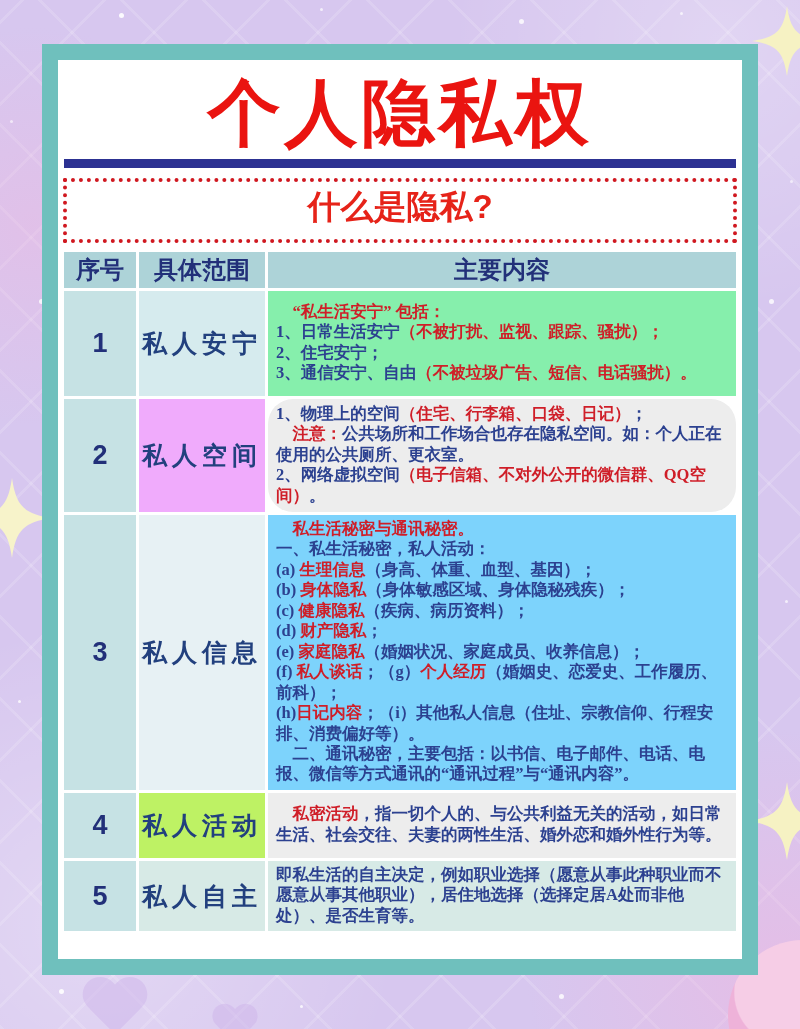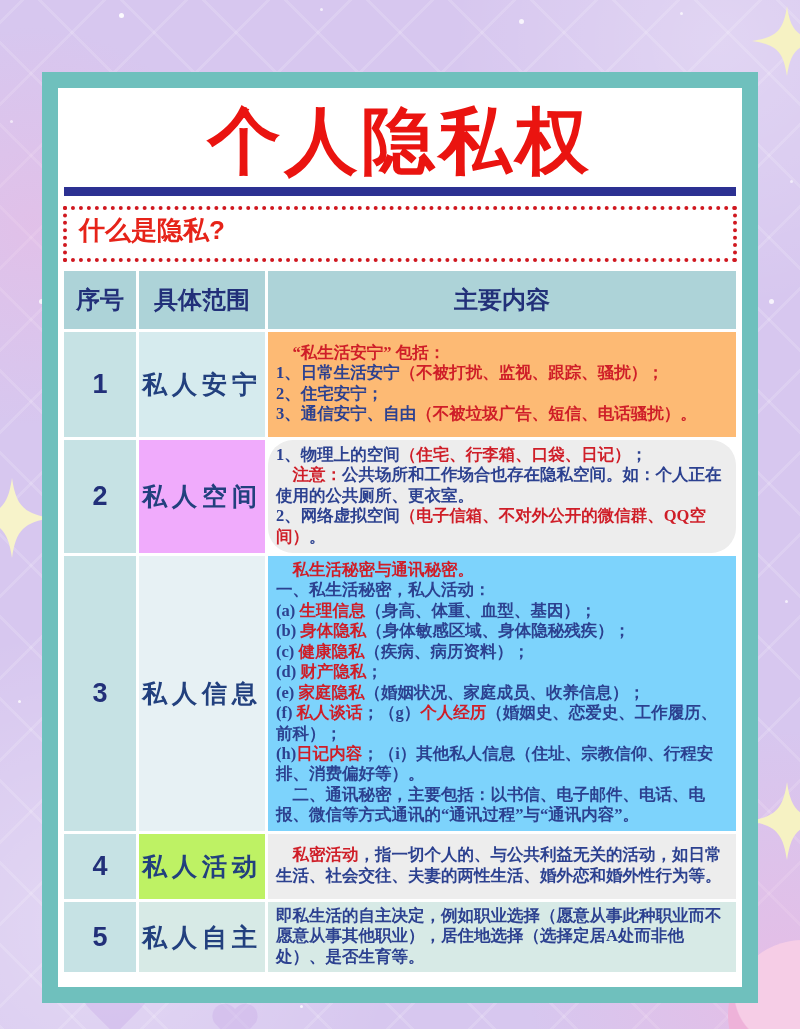--- a/index.html
+++ b/index.html
@@ -28,32 +28,32 @@
   .deco{position:absolute;pointer-events:none;}
   .star svg{display:block;}
   .heart-ball{width:150px;height:150px;border-radius:50%;
     background:radial-gradient(circle at 40% 35%, #f6cde6 0 40%, #eeb2d9 41% 72%, #f3c4e0 73%);}
   .soft-heart{width:70px;height:63px;opacity:.45;}
   .soft-heart:before,.soft-heart:after{content:"";position:absolute;left:35px;top:0;width:35px;height:56px;
     background:#cdb2ea;border-radius:35px 35px 0 0;transform:rotate(-45deg);transform-origin:0 100%;}
   .soft-heart:after{left:0;transform:rotate(45deg);transform-origin:100% 100%;}
 
   .card{position:absolute;left:42px;top:44px;width:716px;height:931px;box-sizing:border-box;
-    background:#ffffff;border:16px solid #6fc0bd;padding:8px 3px 0;overflow:hidden;margin-top:28px;}
+    background:#ffffff;border:16px solid #6fc0bd;padding:8px 3px 0;overflow:hidden;}
   .title{color:#ea1410;font-weight:900;font-size:73px;line-height:1.22;text-align:center;
     letter-spacing:4px;font-family:"Liberation Sans",sans-serif;}
   .divider{height:9px;background:#2c3192;margin:2px 3px 10px;}
   .intro{border:4px dotted #d01820;margin:0 2px;padding:4px 12px 10px;}
-  .intro-heading{color:#e62319;font-weight:700;font-size:26px;text-align:left;line-height:1.3;}
+  .intro-heading{color:#e62319;font-weight:700;font-size:33px;text-align:center;line-height:1.3;}
   .intro-body{color:#2b3a8f;font-weight:700;font-size:25.5px;line-height:1.42;margin-top:1px;}
 
   table.privacy{width:100%;border-collapse:separate;border-spacing:3px;margin-top:6px;table-layout:fixed;}
   col.c-num{width:72px;} col.c-scope{width:126px;}
   th.hdr{background:#add3d8;color:#223079;font-weight:700;font-size:24px;height:34px;
-    text-align:center;padding:12px 2px;}
+    text-align:center;padding:1px 2px;}
   td{vertical-align:middle;}
   td.num-cell{text-align:center;color:#223079;font-weight:700;font-size:27px;
     font-family:"Liberation Sans",sans-serif;}
   td.scope-cell{text-align:center;color:#22407e;font-weight:700;font-size:25px;letter-spacing:5px;
     font-family:"Liberation Serif","DejaVu Serif",serif;}
   td.content-cell{padding:4px 8px 5px;font-family:"Liberation Serif","DejaVu Serif",serif;
     font-weight:700;font-size:16.5px;line-height:1.24;}
   .par{white-space:pre-wrap;}
   .seg-n{color:#2c4190;} .seg-r{color:#cf1e28;}
 </style>
@@ -99,21 +99,21 @@
       <tr>
         <th class="hdr">序号</th>
         <th class="hdr">具体范围</th>
         <th class="hdr">主要内容</th>
       </tr>
     </thead>
     <tbody>
         <tr>
           <td class="num-cell" style="background: rgb(198, 226, 228);">1</td>
           <td class="scope-cell" style="background: rgb(214, 235, 238);">私人安宁</td>
-          <td class="content-cell" style="background: #fdba74; height: 96px;">
+          <td class="content-cell" style="background: #86efac; height: 96px;">
             <div class="par"><span class="seg-r">　“私生活安宁” 包括：</span></div>
             <div class="par"><span class="seg-n">1、日常生活安宁</span><span class="seg-r">（不被打扰、监视、跟踪、骚扰）；</span></div>
             <div class="par"><span class="seg-n">2、住宅安宁；</span></div>
             <div class="par"><span class="seg-n">3、通信安宁、自由</span><span class="seg-r">（不被垃圾广告、短信、电话骚扰）。</span></div>
           </td>
         </tr>
         <tr>
           <td class="num-cell" style="background: rgb(198, 226, 228);">2</td>
           <td class="scope-cell" style="background: #f0abfc;">私人空间</td>
           <td class="content-cell" style="background: rgb(237, 237, 237); height: 104px; border-radius: 25px;">

